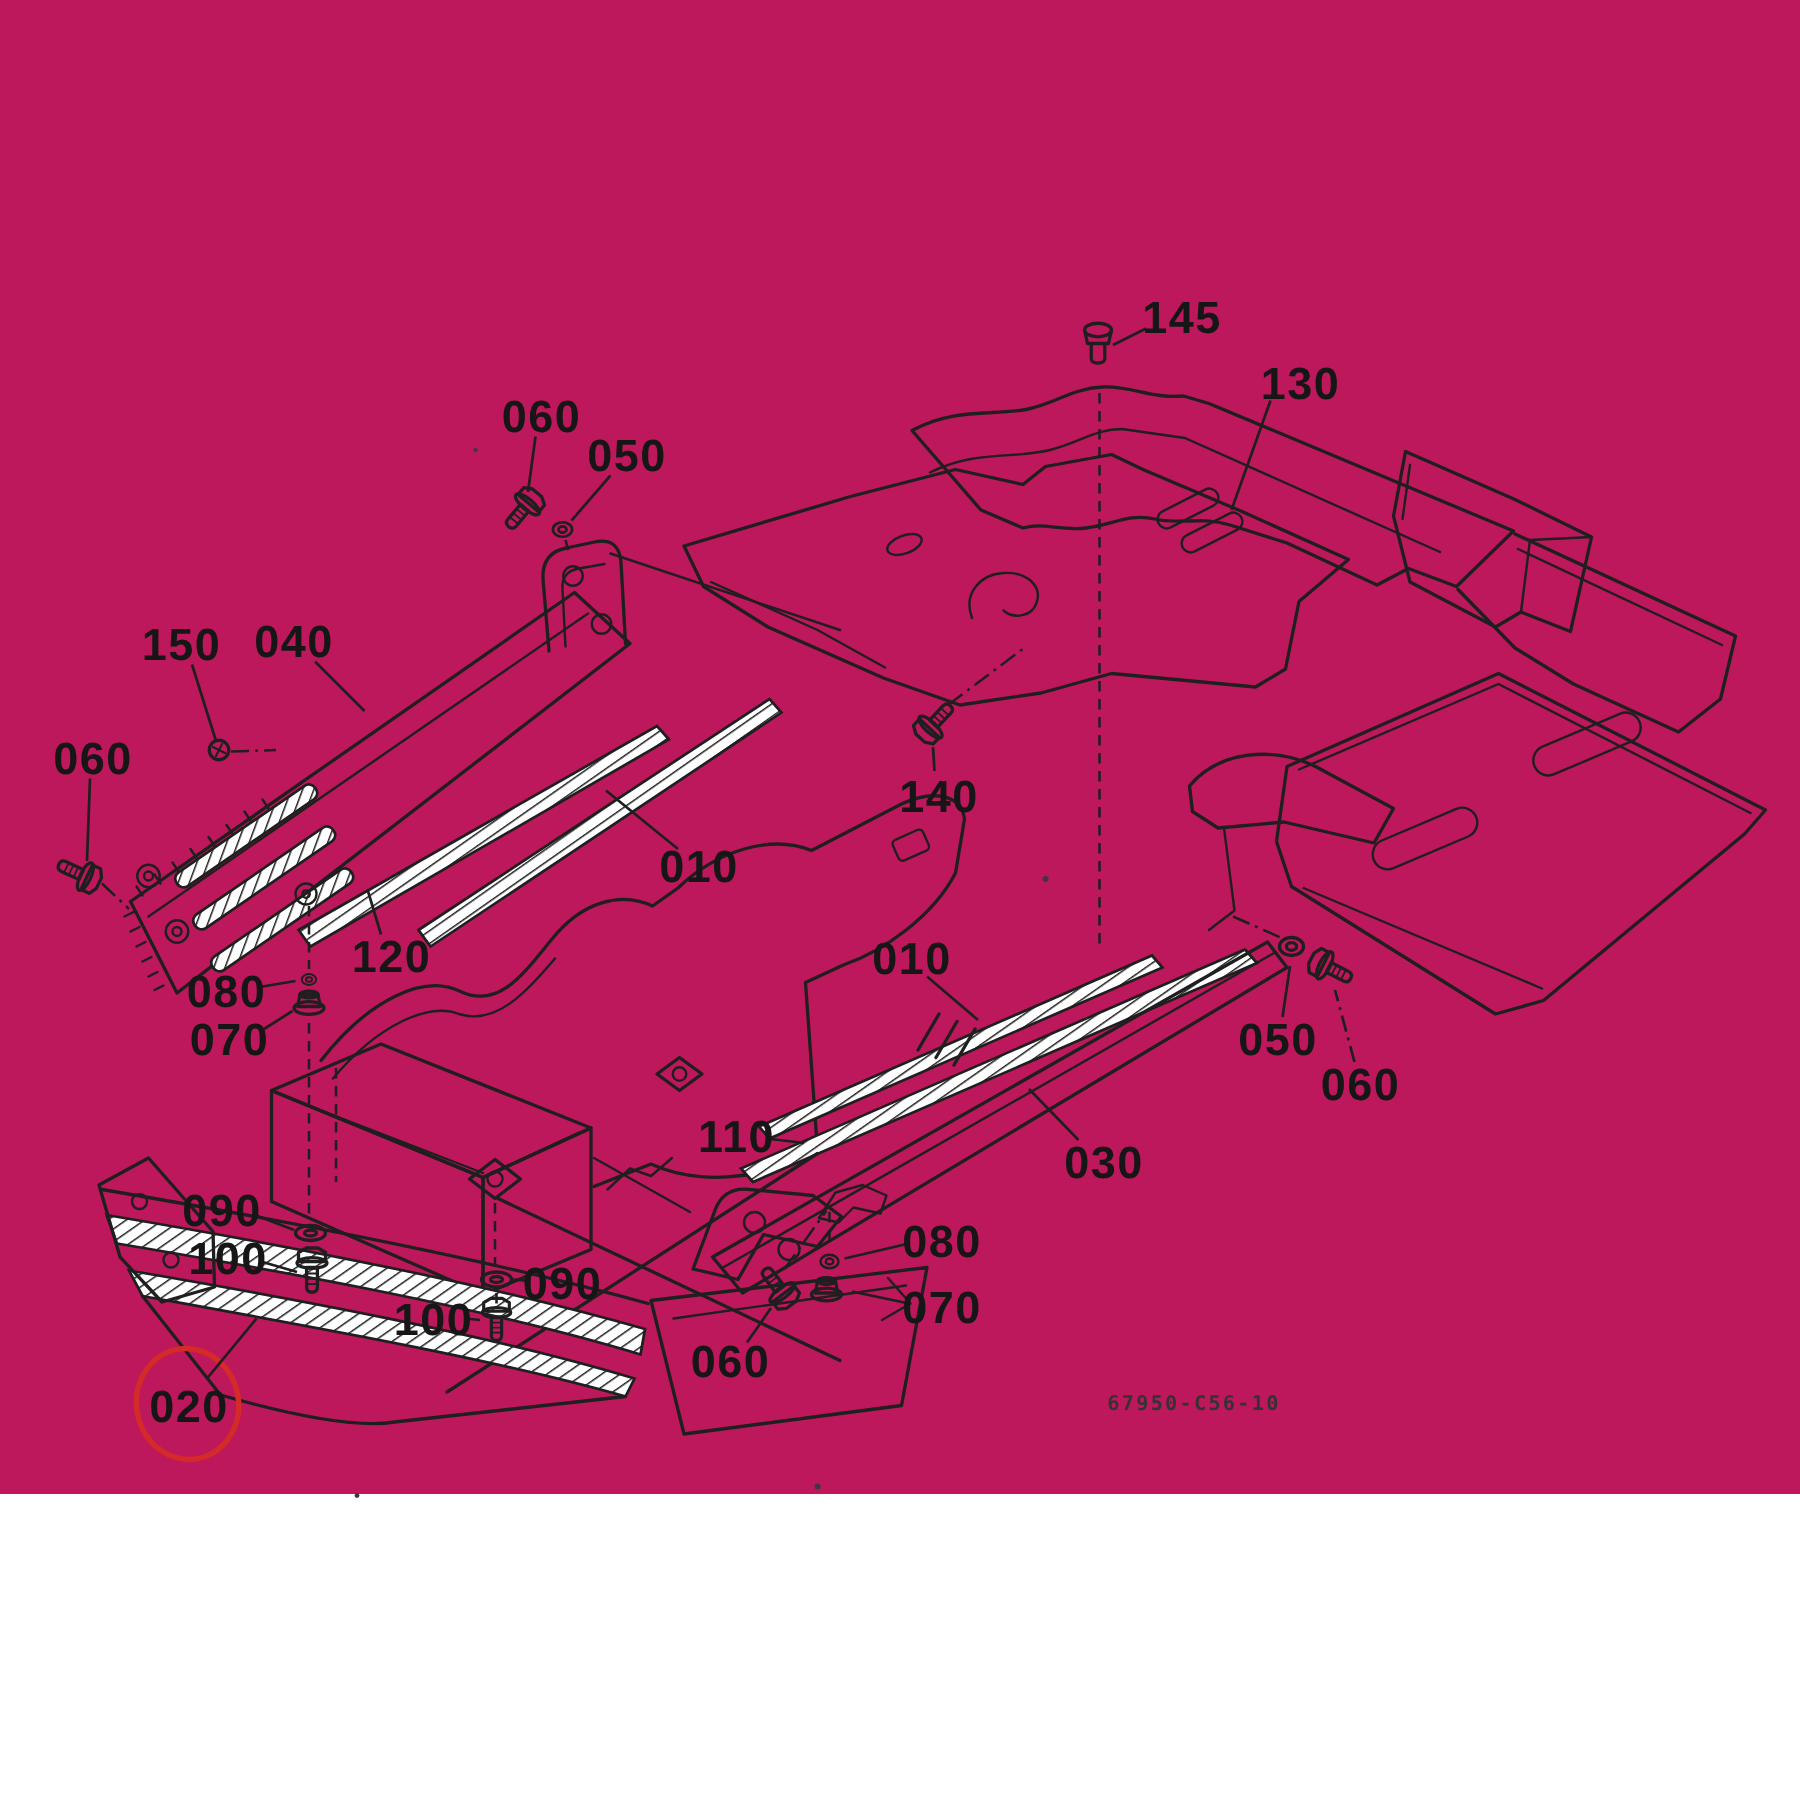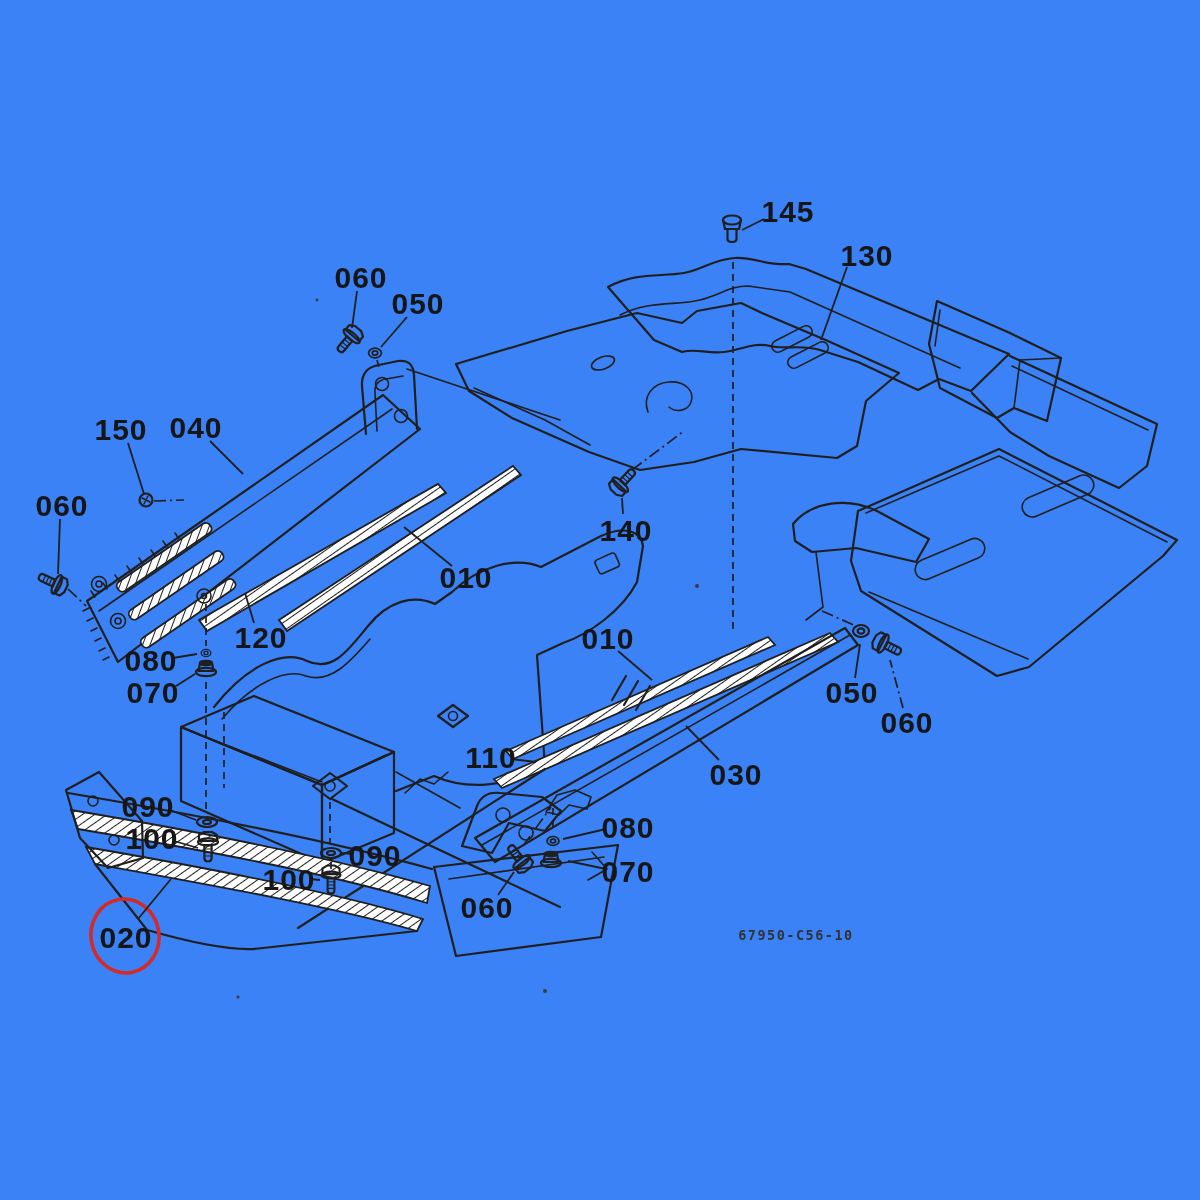--- a/index.html
+++ b/index.html
@@ -1,16 +1,16 @@
 <!DOCTYPE html>
 <html><head>
 <meta charset="utf-8">
 <style>
   html,body{margin:0;padding:0;background:#ffffff;width:1200px;height:1200px;overflow:hidden;}
-  #stage{position:relative;width:1200px;height:1200px;background:#3b82f6;}
+  #stage{position:relative;width:1200px;height:996px;background:#be185d;}
   svg{display:block;}
   .outline{stroke:#1f1f1f;fill:none;stroke-width:2.2;stroke-linecap:round;stroke-linejoin:round;}
   .thin{stroke-width:1.6;}
   .fill-hatch{fill:url(#hatch);stroke:#1f1f1f;stroke-width:1.8;}
   .dash{stroke:#1f1f1f;stroke-width:1.7;fill:none;stroke-dasharray:7 5;}
   .dashdot{stroke:#1f1f1f;stroke-width:1.7;fill:none;stroke-dasharray:12 4 2 4;}
   .leader{stroke:#1f1f1f;stroke-width:1.8;fill:none;}
   .leader.dd{stroke-dasharray:11 4 2 4;}
   text.callout{font-family:"Liberation Sans",sans-serif;font-weight:700;font-size:30px;fill:#161616;letter-spacing:1px;text-anchor:middle;}
   text.code{font-family:"DejaVu Sans Mono",monospace;font-weight:700;font-size:13.5px;fill:#333;letter-spacing:1.5px;text-anchor:middle;}

